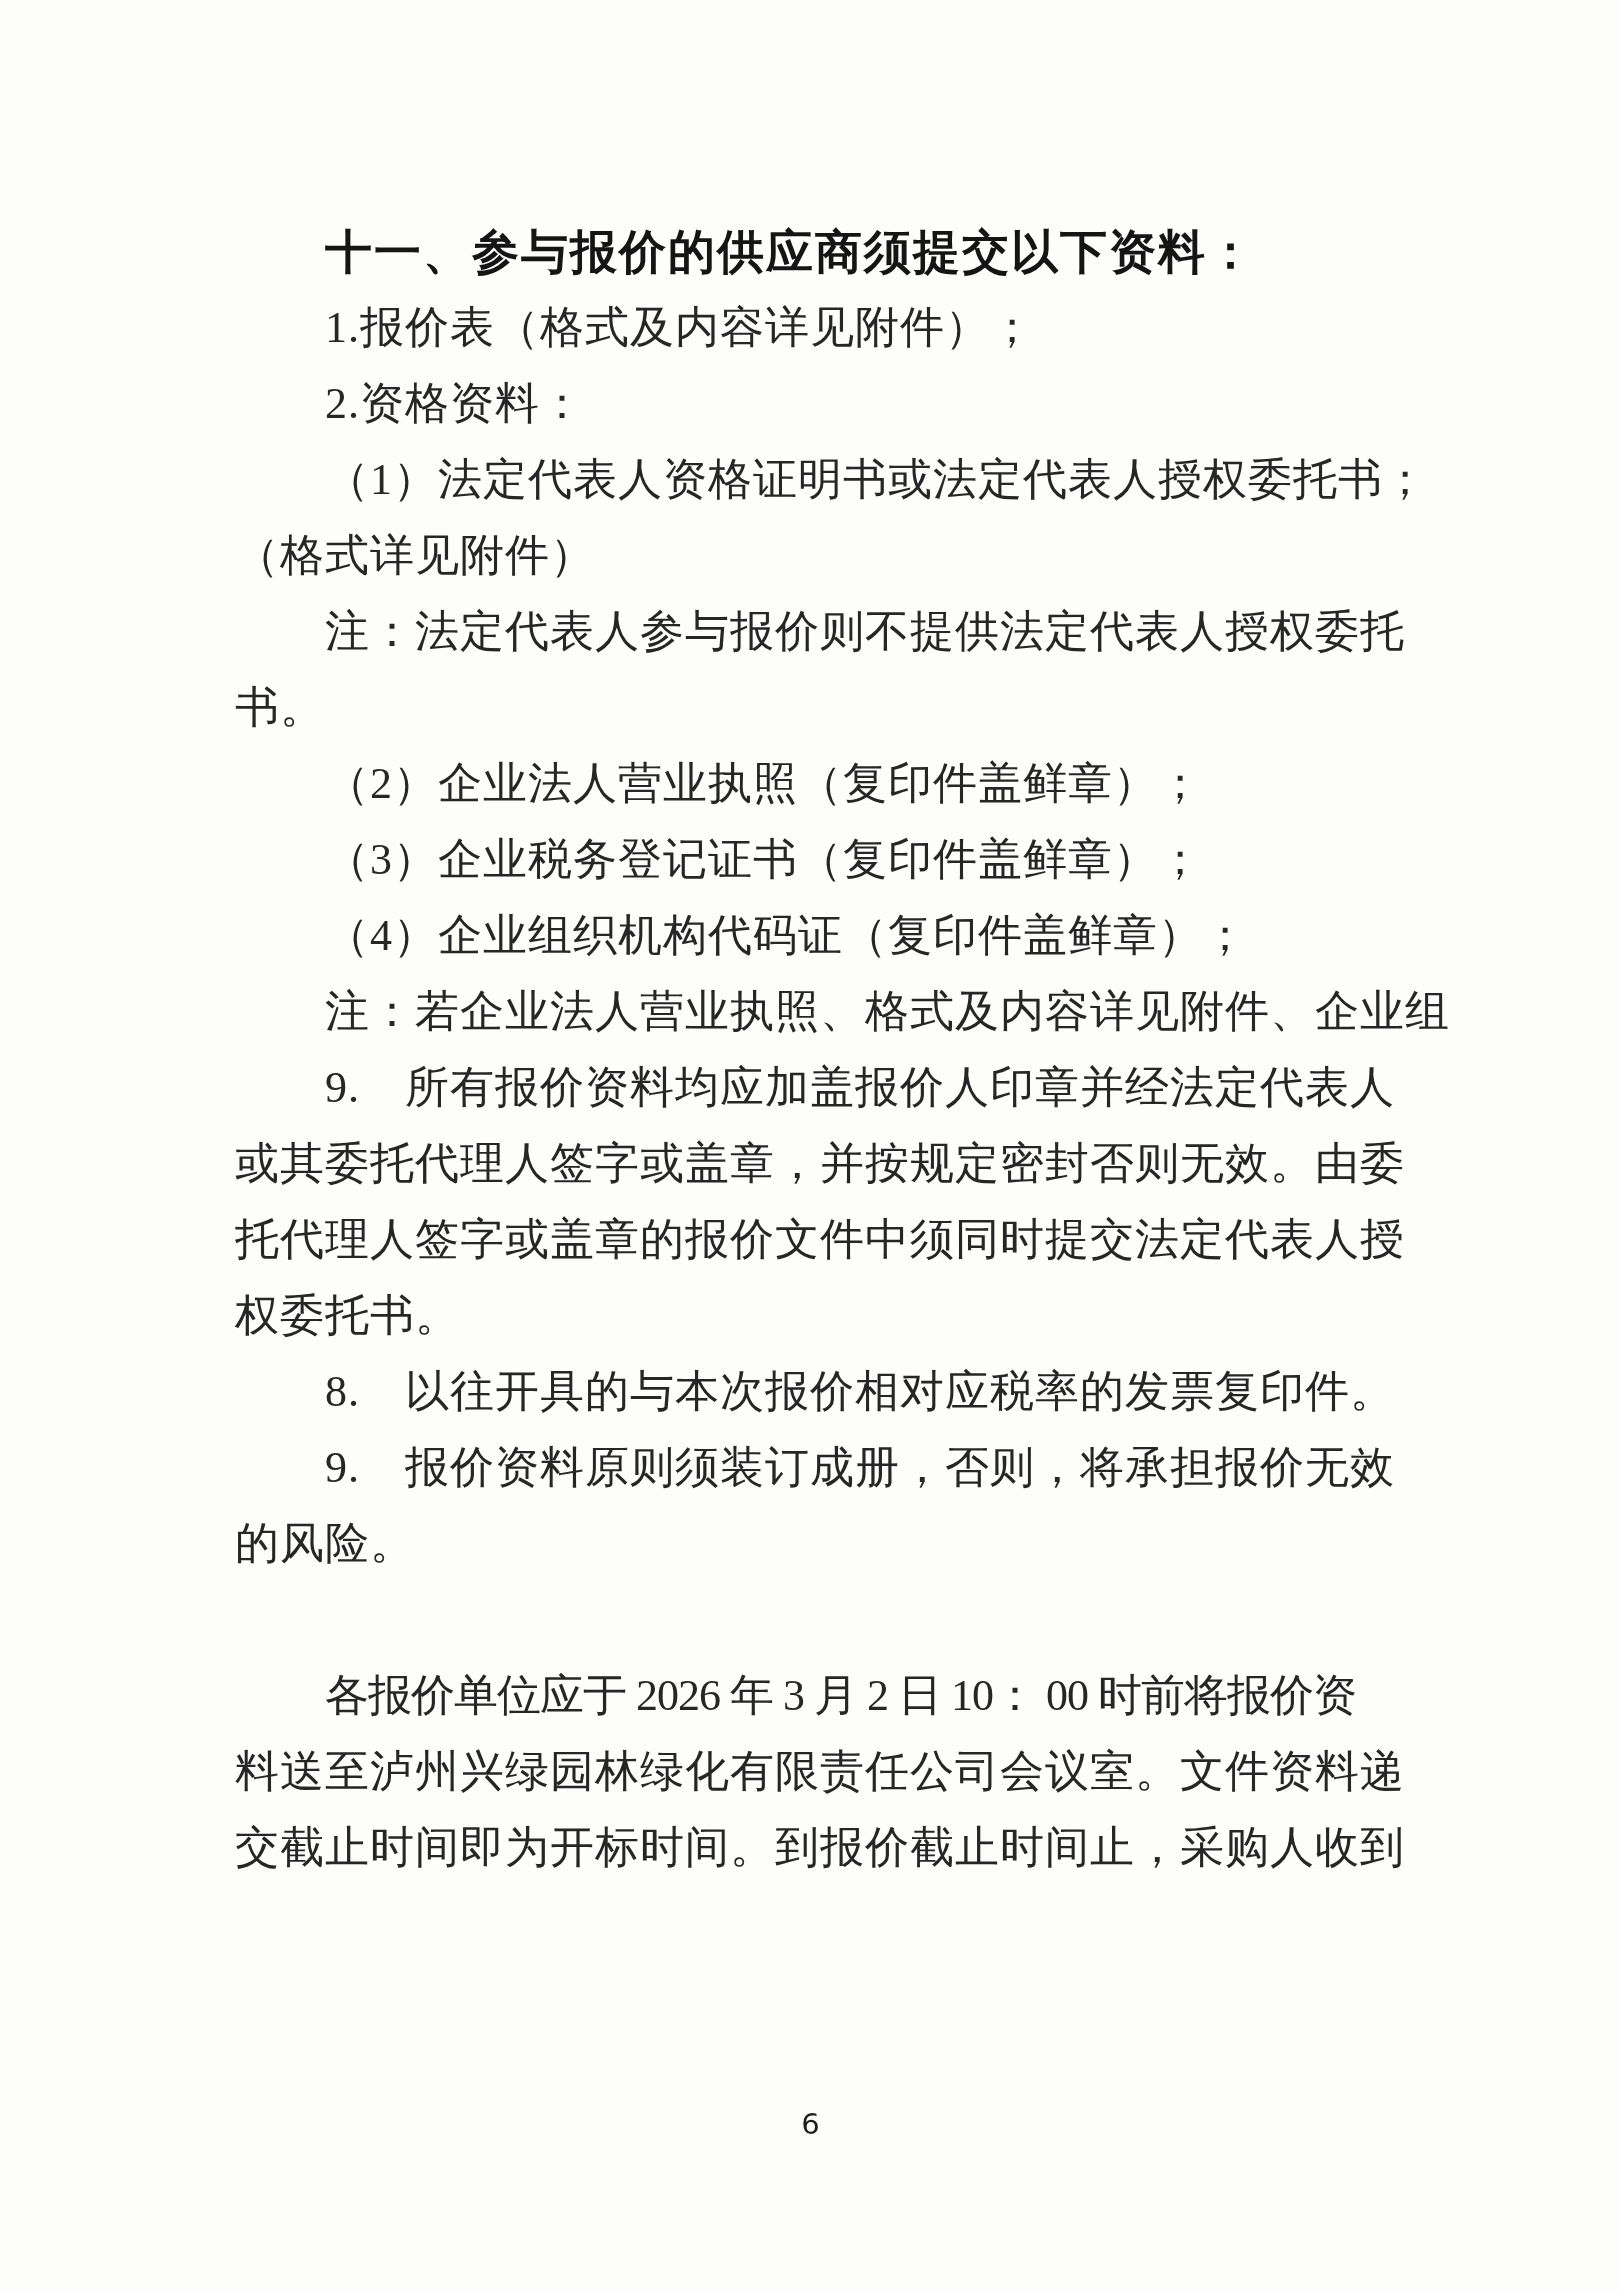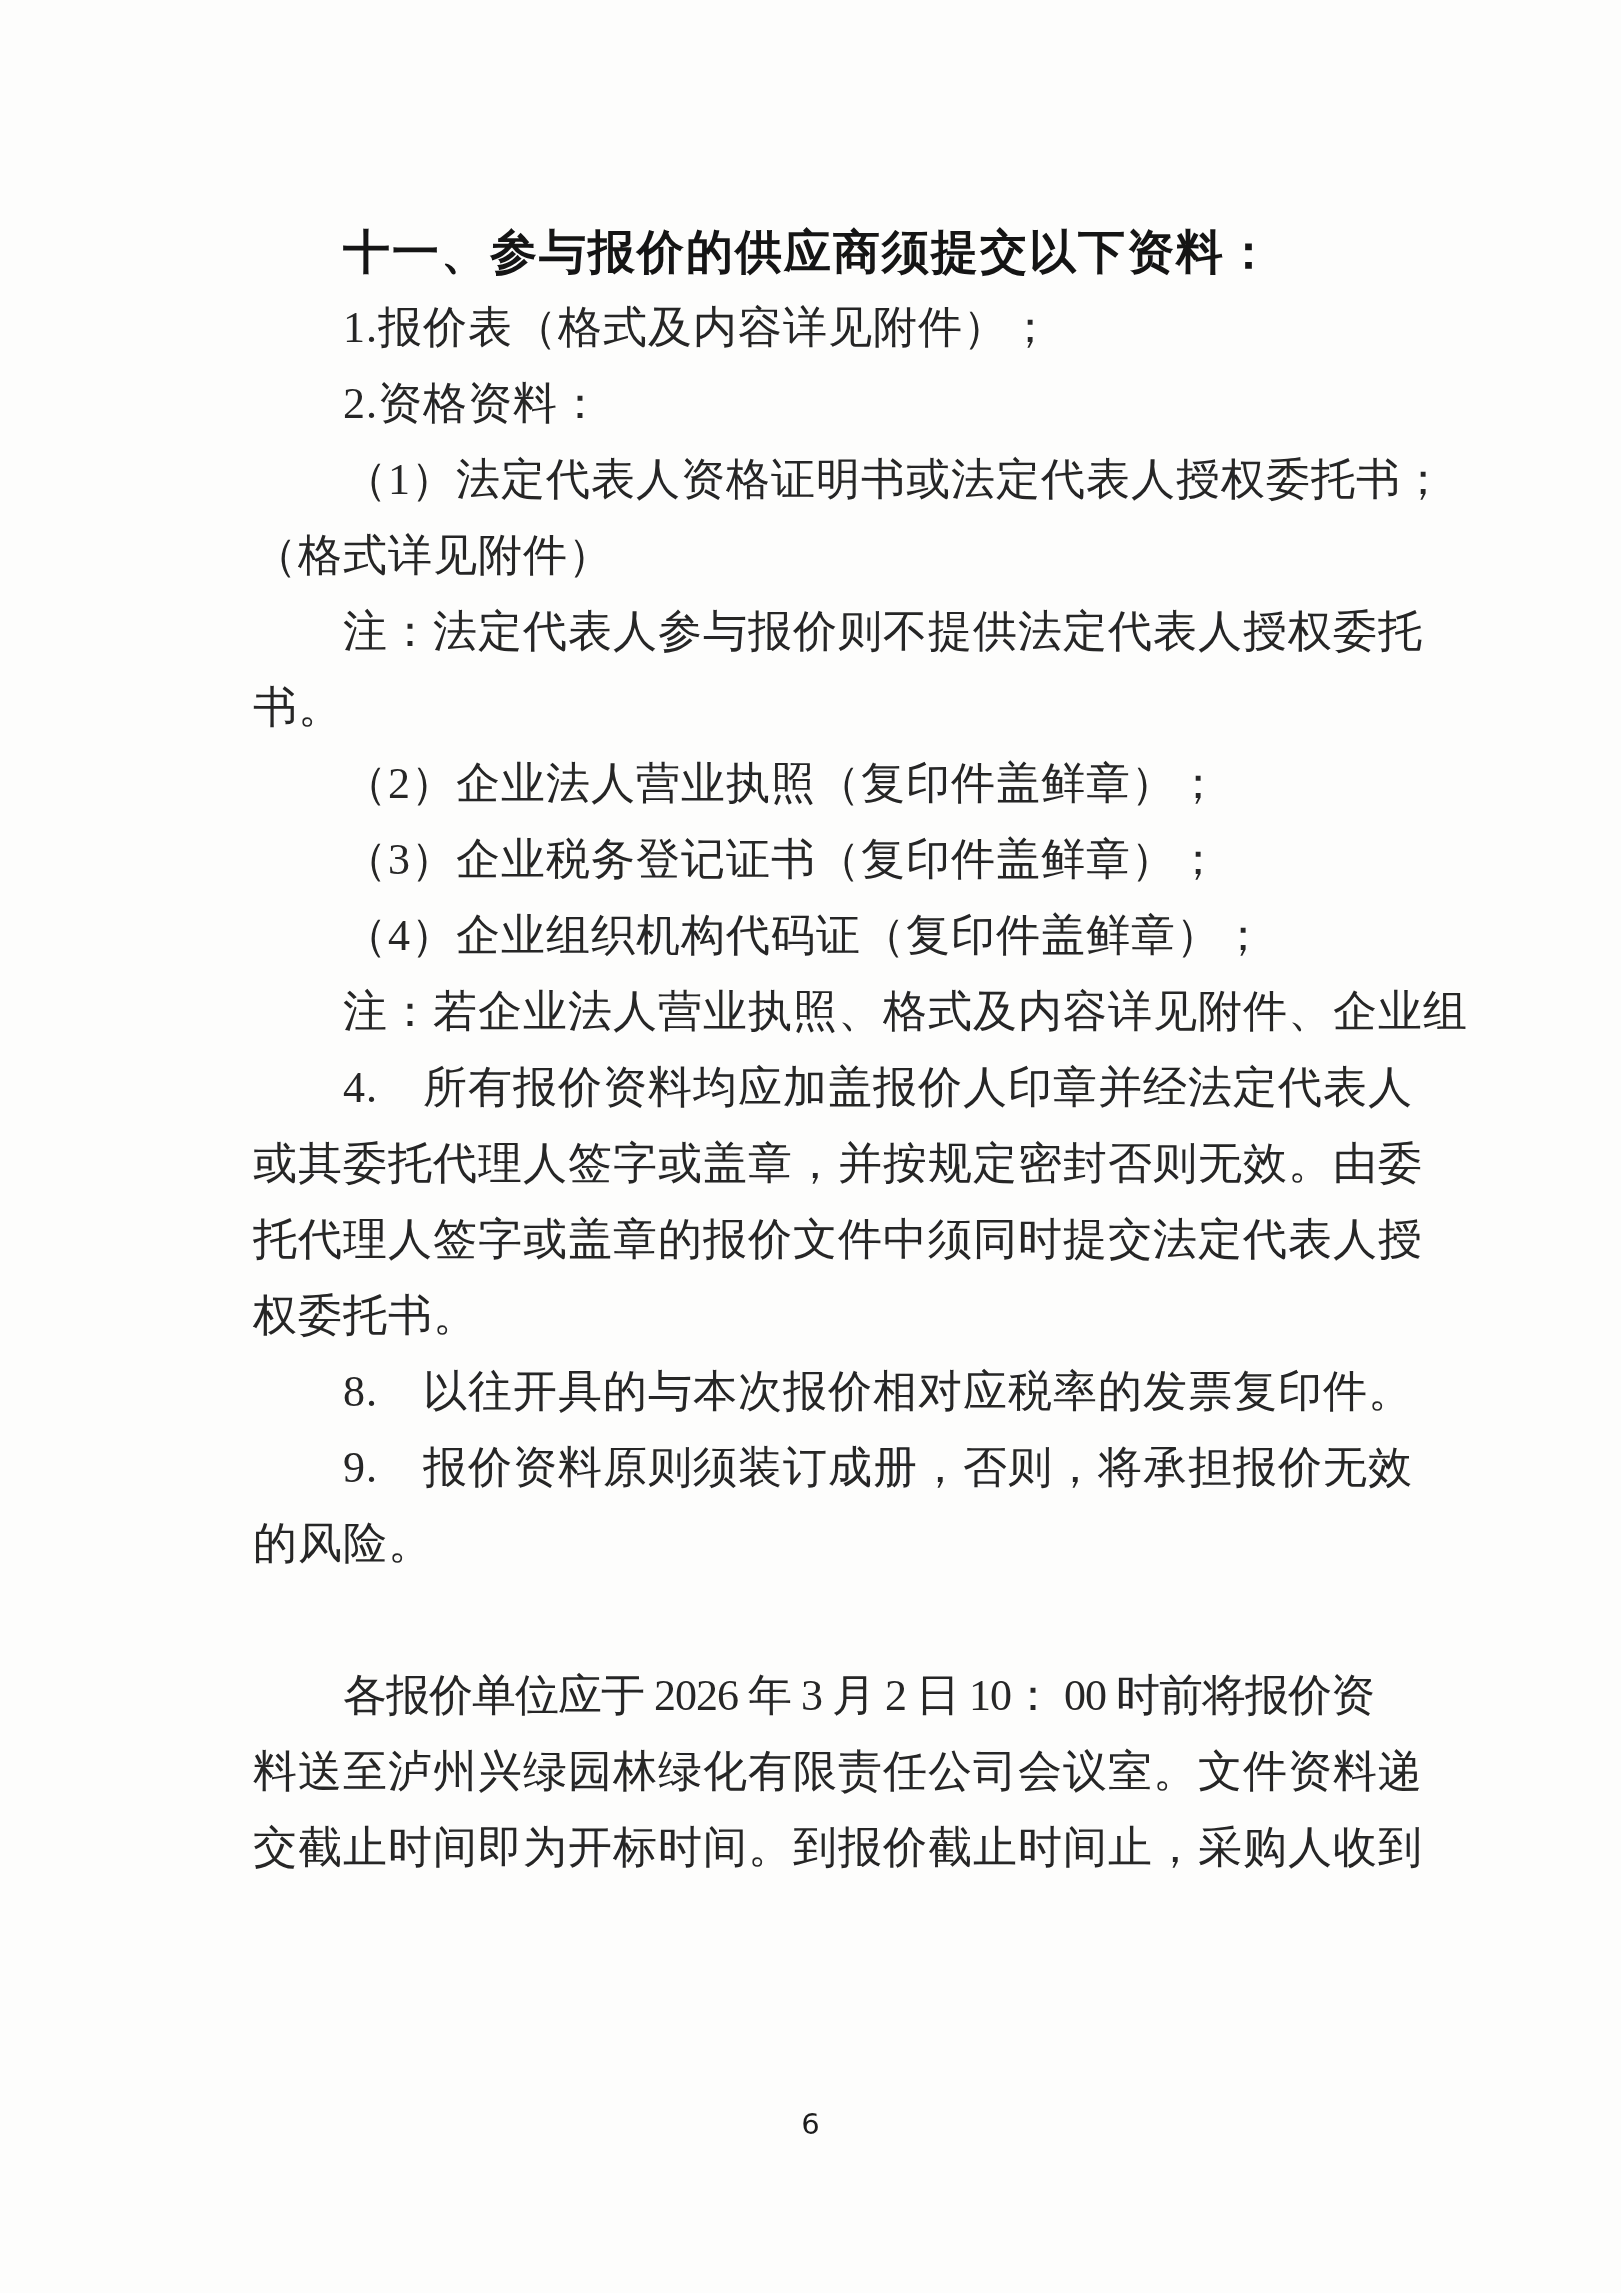--- a/index.html
+++ b/index.html
@@ -12,21 +12,21 @@
     width: 1621px;
     height: 2294px;
     margin: 0 auto;
     background: #fdfdfc;
     overflow: hidden;
     font-family: "Liberation Serif", "DejaVu Serif", serif;
     color: #262626;
   }
   .content {
     position: absolute;
-    left: 253px;
+    left: 235px;
     top: 214px;
     width: 1172px;
   }
   .line {
     margin: 0;
     height: 76px;
     line-height: 76px;
     font-size: 44px;
     letter-spacing: 1px;
     white-space: nowrap;
@@ -71,21 +71,21 @@
     <p class="line indent">1.报价表（格式及内容详见附件）；</p>
     <p class="line indent">2.资格资料：</p>
     <p class="line indent">（1）法定代表人资格证明书或法定代表人授权委托书；</p>
     <p class="line">（格式详见附件）</p>
     <p class="line indent">注：法定代表人参与报价则不提供法定代表人授权委托</p>
     <p class="line">书。</p>
     <p class="line indent">（2）企业法人营业执照（复印件盖鲜章）；</p>
     <p class="line indent">（3）企业税务登记证书（复印件盖鲜章）；</p>
     <p class="line indent">（4）企业组织机构代码证（复印件盖鲜章）；</p>
     <p class="line indent">注：若企业法人营业执照、格式及内容详见附件、企业组</p>
-    <p class="line indent">4.　所有报价资料均应加盖报价人印章并经法定代表人</p>
+    <p class="line indent">9.　所有报价资料均应加盖报价人印章并经法定代表人</p>
     <p class="line">或其委托代理人签字或盖章，并按规定密封否则无效。由委</p>
     <p class="line">托代理人签字或盖章的报价文件中须同时提交法定代表人授</p>
     <p class="line">权委托书。</p>
     <p class="line indent">8.　以往开具的与本次报价相对应税率的发票复印件。</p>
     <p class="line indent">9.　报价资料原则须装订成册，否则，将承担报价无效</p>
     <p class="line">的风险。</p>
     <p class="line blank"></p>
     <p class="line tight indent">各报价单位应于 2026 年 3 月 2 日 10： 00 时前将报价资</p>
     <p class="line">料送至泸州兴绿园林绿化有限责任公司会议室。文件资料递</p>
     <p class="line">交截止时间即为开标时间。到报价截止时间止，采购人收到</p>

